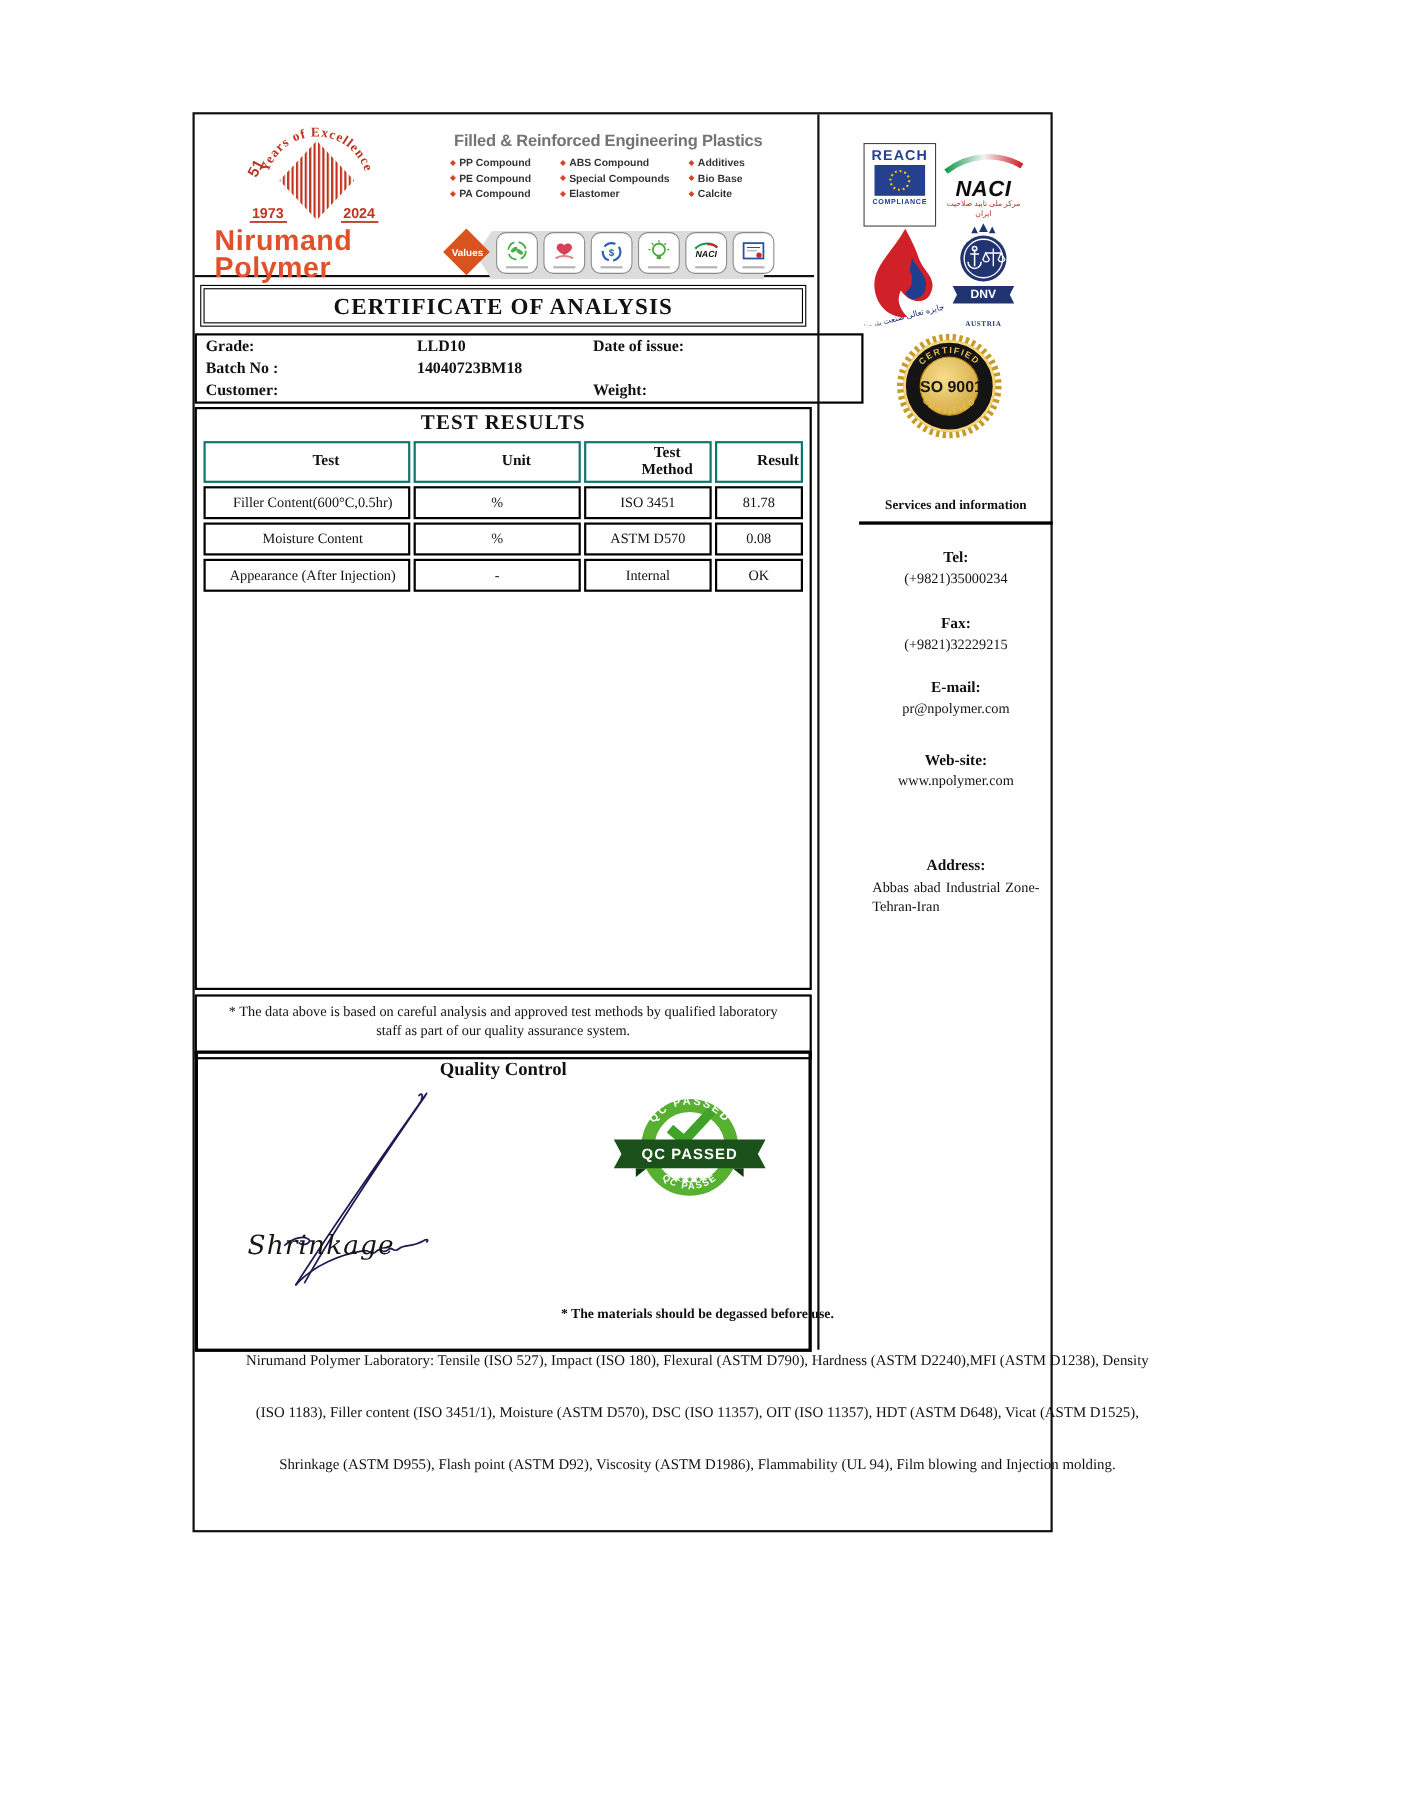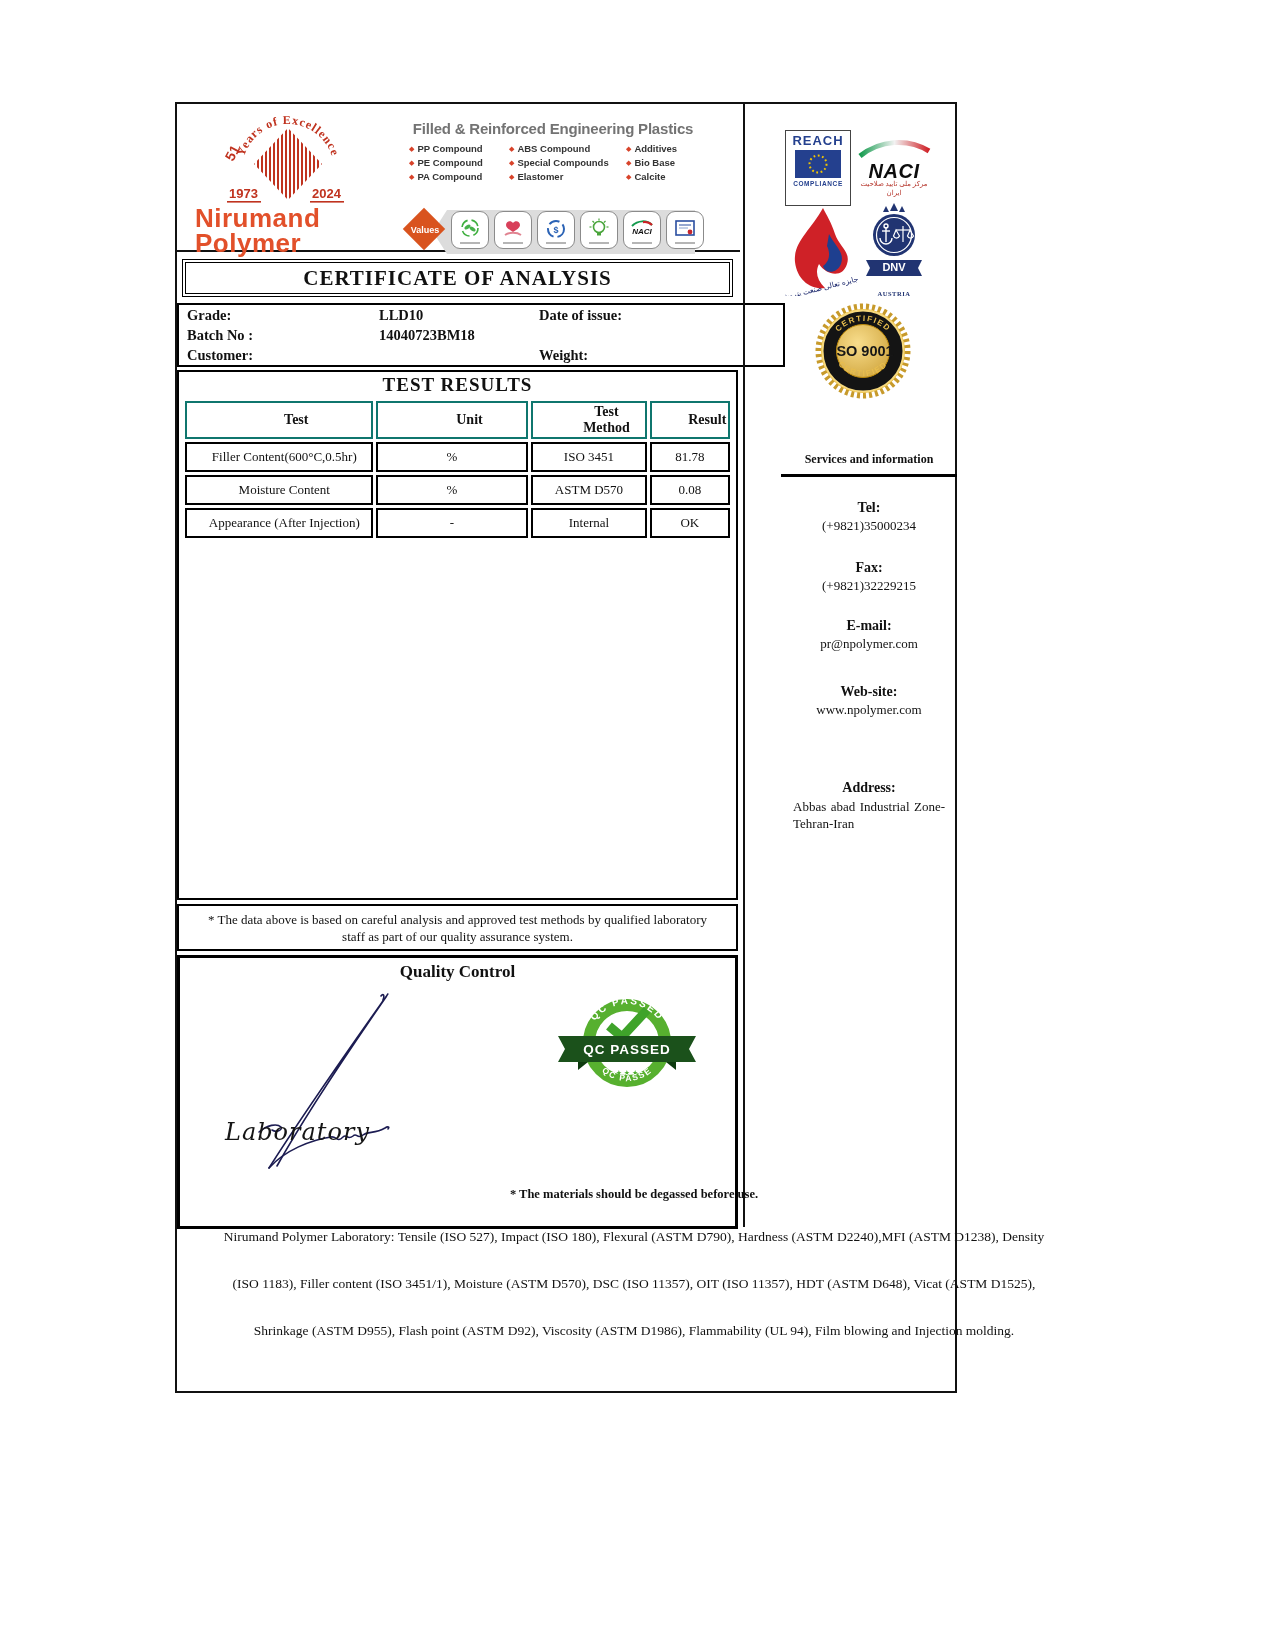--- a/index.html
+++ b/index.html
@@ -48,21 +48,21 @@
   .fvalue{position:absolute;left:200px;font-weight:700;}
   .flabel2{position:absolute;left:360px;font-weight:700;text-align:center;}
   .results-box{left:0;top:266px;width:561px;height:530px;border:2.5px solid #000;}
   .results-title{text-align:center;font-size:19px;font-weight:700;letter-spacing:1px;
     margin-top:2px;}
   table.results{width:calc(100% - 6px);margin:2px auto 0;border-collapse:separate;
     border-spacing:3px;}
   table.results th{border:2px solid #0f766e;font-size:14px;font-weight:700;height:26px;padding-left:36px;}
   table.results td{border:2px solid #000;font-size:13px;height:24px;text-align:center;}
   td.tname{text-align:left;padding-left:12px;}
-  .footnote-box{left:0;top:800px;width:561px;height:47px;border:2.5px solid #000;
+  .footnote-box{left:0;top:800px;width:561px;height:59px;border:2.5px solid #000;
     text-align:center;font-size:13px;line-height:17px;padding-top:5px;}
   .qc-box{left:0;top:851px;width:561px;height:274px;border:3px solid #000;}
   .qc-title{text-align:center;font-size:17px;font-weight:700;margin-top:4px;}
   .signature{position:absolute;left:55px;top:6px;}
   .qc-stamp{position:absolute;left:372px;top:28px;}
   .sig-name{position:absolute;left:45px;top:160px;font-size:24px;font-style:italic;
     font-family:"DejaVu Serif","Liberation Serif",serif;letter-spacing:1px;color:#151515;}
 
   
   .bottom-band{left:0;top:1075px;width:914px;height:164px;}
@@ -301,21 +301,21 @@
       <polygon points="6,50 144,50 137,63 144,76 6,76 13,63" fill="#1b511b"></polygon>
       <polygon points="26,76 36,76 26,84" fill="#0d3a0e"></polygon>
       <polygon points="124,76 114,76 124,84" fill="#0d3a0e"></polygon>
       <text x="75" y="68" text-anchor="middle" font-family="Liberation Sans,sans-serif" font-weight="800" font-size="13.5" fill="#fff" letter-spacing="1">QC PASSED</text>
       <text x="75" y="89" text-anchor="middle" font-size="7" fill="#4caf2e">★ ★ ★</text>
       <text font-family="Liberation Sans,sans-serif" font-weight="800" font-size="8.5" fill="#fff" letter-spacing="1.5">
         <textPath href="#qcBot" startOffset="50%" text-anchor="middle">QC PASSE</textPath>
       </text>
     </svg>
 
-    <div class="sig-name">Laboratory</div>
+    <div class="sig-name">Shrinkage</div>
   </div>
 
   <div class="abs bottom-band">
     <div class="degas">* The materials should be degassed before use.</div>
     <div class="lab-line" style="top:50px;">Nirumand Polymer Laboratory: Tensile (ISO 527), Impact (ISO 180), Flexural (ASTM D790), Hardness (ASTM D2240),MFI (ASTM D1238), Density</div>
     <div class="lab-line" style="top:97px;">(ISO 1183), Filler content (ISO 3451/1), Moisture (ASTM D570), DSC (ISO 11357), OIT (ISO 11357), HDT (ASTM D648), Vicat (ASTM D1525),</div>
     <div class="lab-line" style="top:144px;">Shrinkage (ASTM D955), Flash point (ASTM D92), Viscosity (ASTM D1986), Flammability (UL 94), Film blowing and Injection molding.</div>
   </div>
 
   <div class="abs v-divider"></div>

